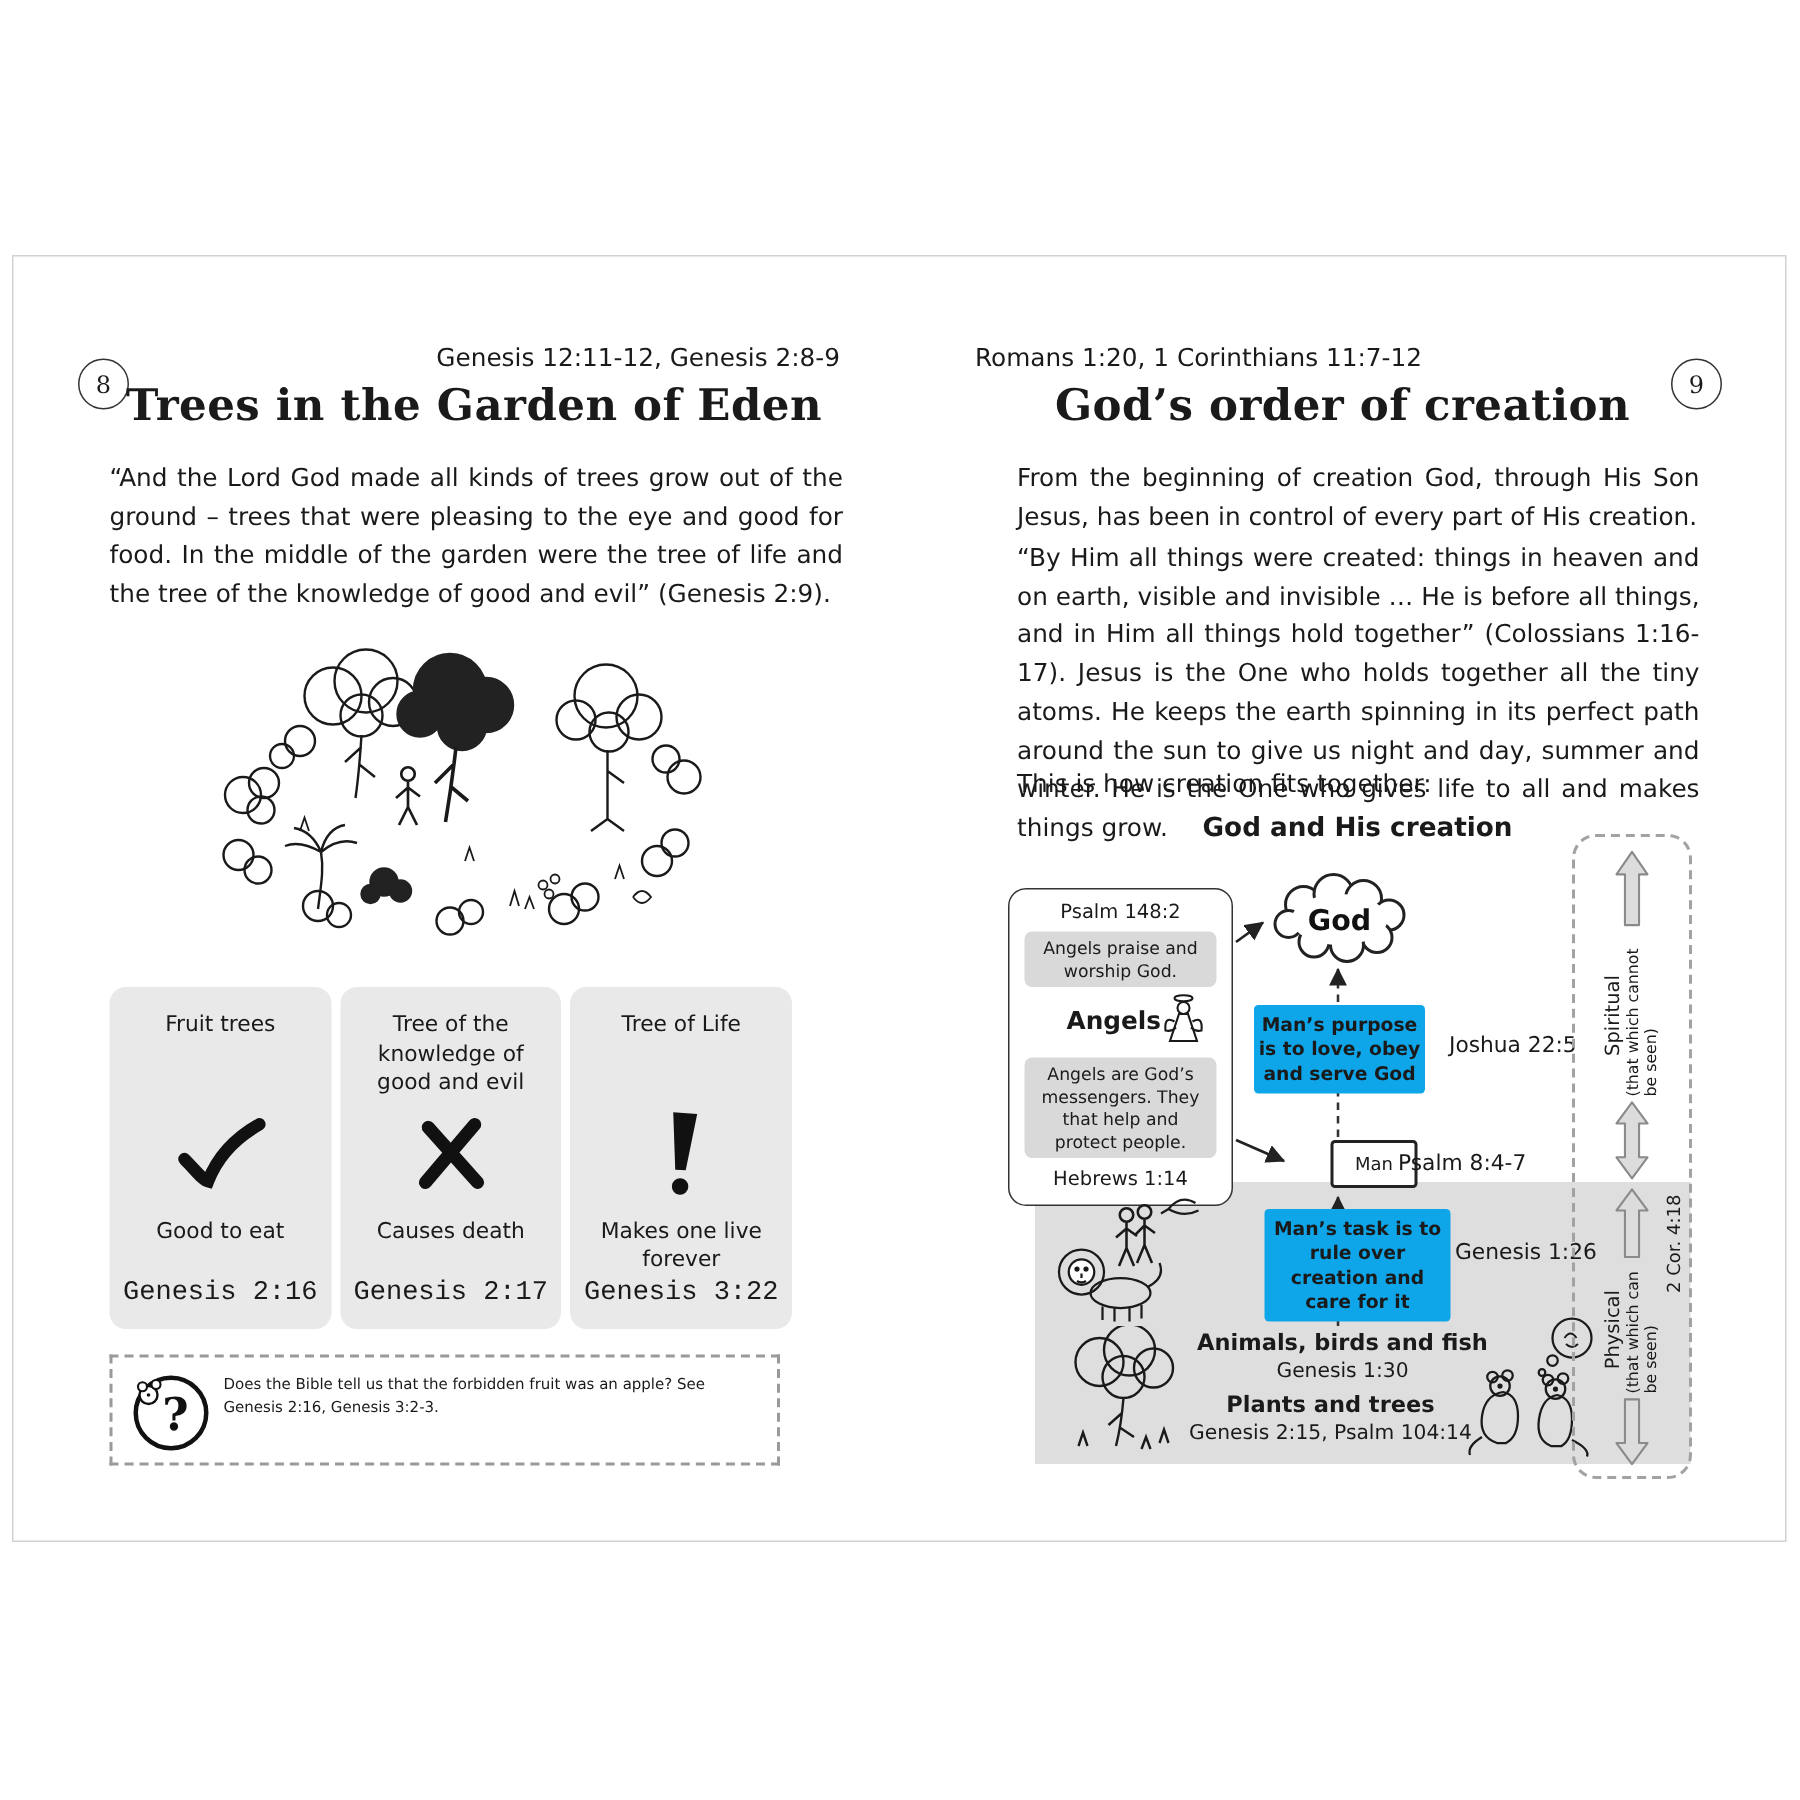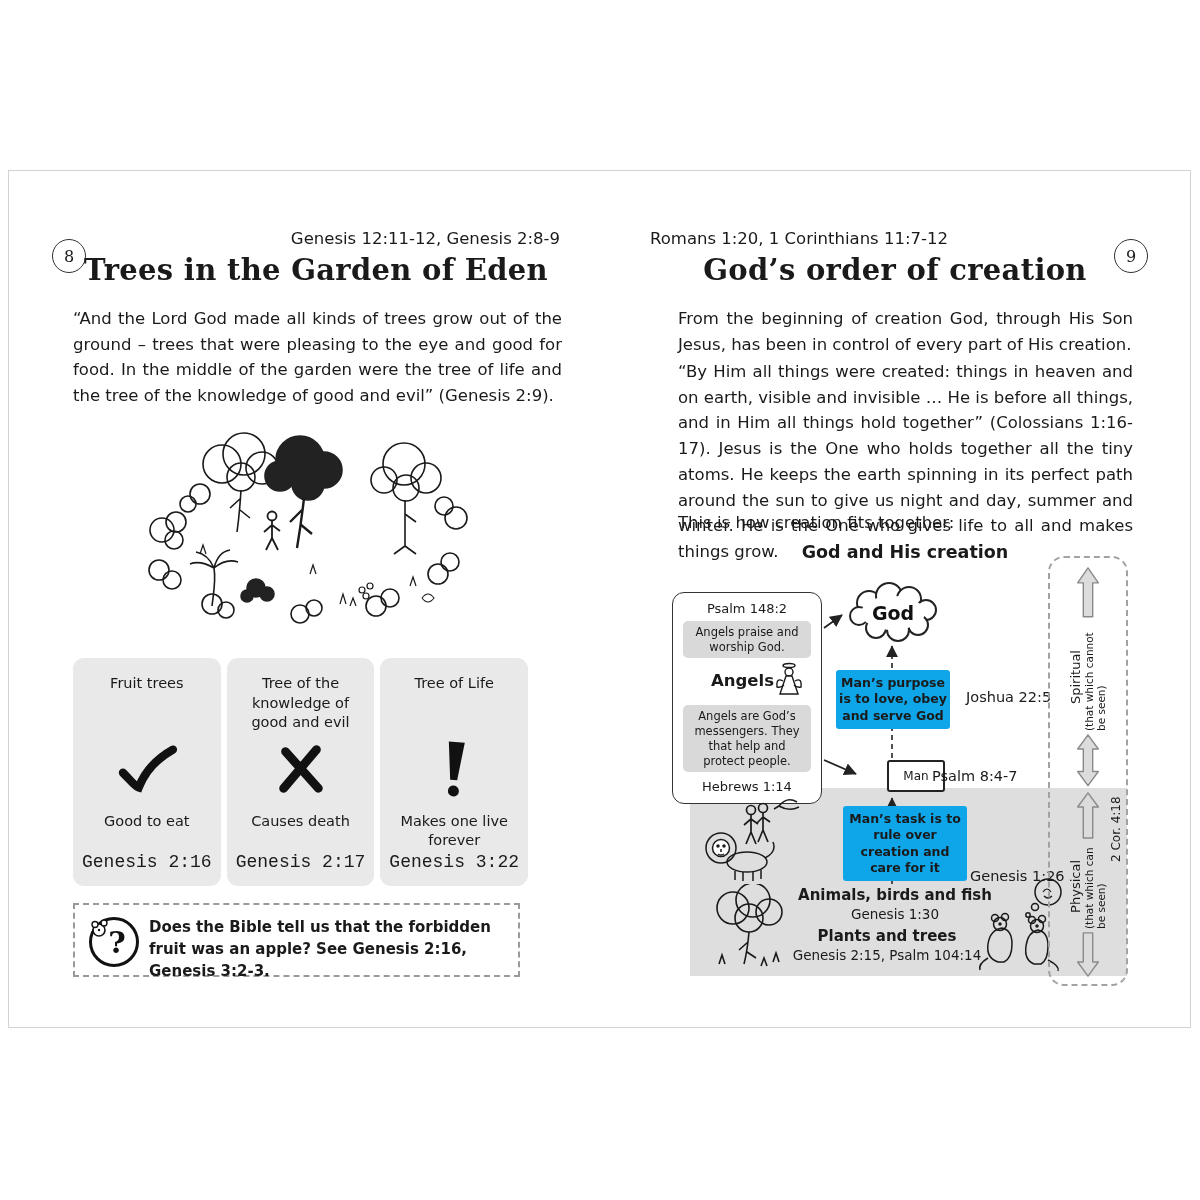--- a/index.html
+++ b/index.html
@@ -18,21 +18,21 @@
   #cards { left: 73px; top: 658px; width: 455px; height: 228px; display: flex; gap: 6px; }
   .card { flex: 1; background: #e9e9e9; border-radius: 11px; display: flex; flex-direction: column;
     align-items: center; padding: 16px 8px 14px; text-align: center; }
   .card-title { font-size: 14.5px; line-height: 1.35; min-height: 62px; display: flex; align-items: flex-start; justify-content: center; }
   .card-icon { height: 72px; display: flex; align-items: center; justify-content: center; }
   .card-caption { font-size: 14.5px; line-height: 1.3; margin-top: 10px; min-height: 40px; }
   .card-ref { font-size: 18px; margin-top: auto; font-family: Liberation Mono, monospace; }
 
   
   #qbox { left: 73px; top: 903px; width: 447px; height: 74px; border: 2px dashed #9a9a9a; background: #fff; }
-  #qbox .q-text { position: absolute; left: 74px; top: 12px; width: 362px; font-weight: bold; font-size: 15px; line-height: 1.45; }
+  #qbox .q-text { position: absolute; left: 74px; top: 12px; width: 362px; font-weight: normal; font-size: 10px; line-height: 1.45; }
   #qbox .q-icon { position: absolute; left: 12px; top: 10px; }
 
   
   #gray-area { left: 690px; top: 788px; width: 437px; height: 188px; background: #dedede; z-index: 1; }
   #connectors { left: 650px; top: 552px; width: 480px; height: 440px; z-index: 2; }
   .z3 { z-index: 3; }
   #angels-box { left: 672px; top: 592px; width: 150px; height: 212px; border: 1.6px solid #333; border-radius: 12px;
     background: #fff; z-index: 3; display: flex; flex-direction: column; padding: 8px 5px 9px; }
   .small-ref { font-size: 13px; text-align: center; }
   .note { background: #d9d9d9; border-radius: 5px; font-size: 11.5px; line-height: 1.28; text-align: center;
@@ -240,21 +240,21 @@
     </g>
     <ellipse cx="50" cy="31" rx="32" ry="17" fill="#fff"></ellipse>
     <text x="50" y="38" text-anchor="middle" font-size="19" font-weight="bold" fill="#111" font-family="DejaVu Sans, sans-serif">God</text>
   </svg>
 
   <div class="abs gray-box" id="purpose-box">Man’s purpose is to love, obey and serve God</div>
   <div class="abs diag-ref" style="left:966px; top:689px;">Joshua 22:5</div>
   <div class="abs" id="man-box">Man</div>
   <div class="abs diag-ref" style="left:932px; top:768px;">Psalm 8:4-7</div>
   <div class="abs gray-box" id="task-box">Man’s task is to rule over creation and care for it</div>
-  <div class="abs diag-ref" style="left:970px; top:868px;">Genesis 1:26</div>
+  <div class="abs diag-ref" style="left:970px; top:827px;">Genesis 1:26</div>
 
   <div class="abs creation-label" style="left:770px; top:886px;">Animals, birds and fish</div>
   <div class="abs creation-ref" style="left:770px; top:906px;">Genesis 1:30</div>
   <div class="abs creation-label" style="left:762px; top:927px;">Plants and trees</div>
   <div class="abs creation-ref" style="left:762px; top:947px;">Genesis 2:15, Psalm 104:14</div>
 
   <svg class="abs z3" style="left:695px; top:792px;" width="115" height="92" viewBox="0 0 115 92" fill="none" stroke="#1a1a1a" stroke-width="1.5">
 
     <path d="M84 14 Q92 4 102 10 M84 14 Q94 20 104 15 M84 14 L79 17"></path>
 

